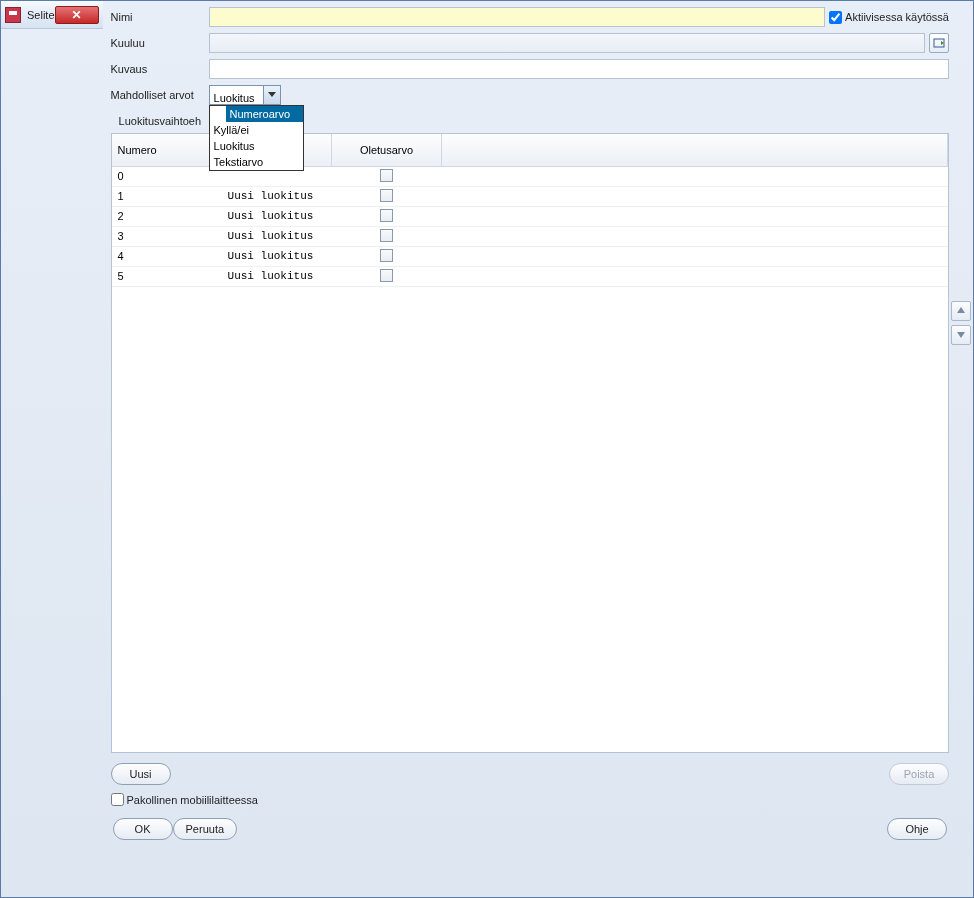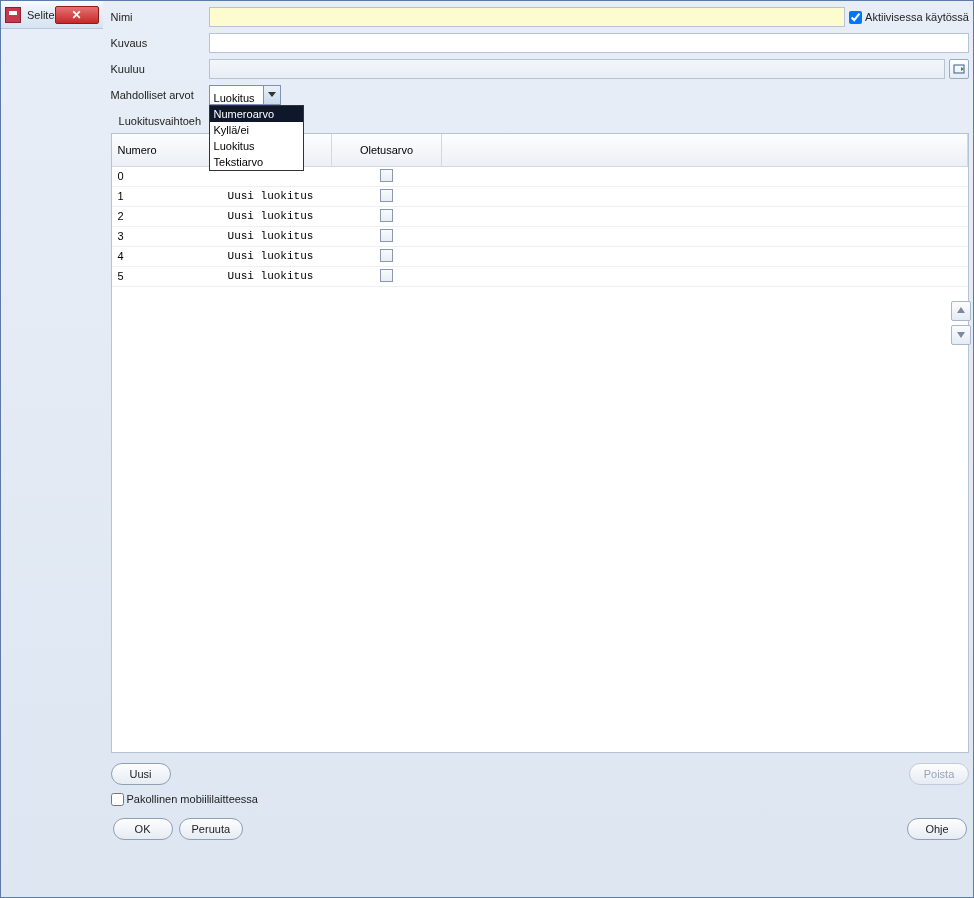--- a/index.html
+++ b/index.html
@@ -49,36 +49,36 @@
     background: linear-gradient(to bottom, #e57373, #c62828);
     border: 1px solid #8a1c1c;
     border-radius: 2px;
     color: #fff;
     display:flex;align-items:center;justify-content:center;
     font-weight:bold;
     font-size:12px;
   }
   .content {
     flex:1;
-    padding: 6px 4px 8px 8px;
+    padding: 6px 24px 8px 8px;
     display:flex;
     flex-direction:column;
     gap:6px;
   }
   .row { display:flex; align-items:center; gap:4px; }
   .label { width: 94px; color:#222; }
   .input-text {
     flex:1;
     height:20px;
     border:1px solid #b5c3d3;
     background:#fff;
     padding:2px 4px;
   }
   .input-text.yellow { background:#fdfccf; }
-  .check-label { display:flex;gap:3px;color:#222; }
+  .check-label { display:flex;align-items:center;gap:3px;color:#222; }
   input[type=checkbox]{ margin:0; }
   .kuuluu-field {
     flex:1;
     height:20px;
     border:1px solid #b5c3d3;
     background:linear-gradient(to bottom,#f3f6fa,#e8eef6);
   }
   .small-btn {
     width:20px;height:20px;
     border:1px solid #99aabf;
@@ -105,21 +105,21 @@
     top:19px;left:-1px;
     width:95px;
     border:1px solid #333;
     background:#fff;
     z-index:10;
   }
   .dropdown-item {
     padding:2px 4px;
   }
   .dropdown-item.sel {
-    background:#0f172a;color:#fff;
+    background:#0369a1;color:#fff;margin-left:16px;
   }
   .section-label { padding:4px 0 0 8px;color:#222; }
   .table-wrap {
     border:1px solid #b5c3d3;
     background:#fff;
     height:620px;
     position:relative;
     overflow:hidden;
   }
   table { width:100%; border-collapse:collapse; }
@@ -194,33 +194,33 @@
     <div class="row">
       <div class="label">Nimi</div>
       <input class="input-text yellow" style="">
       <label class="check-label">
         <input type="checkbox" checked="" style="">
         <span>Aktiivisessa käytössä</span>
       </label>
     </div>
 
     <div class="row">
-      <div class="label">Kuvaus</div>
-      <input class="input-text" style="">
-    </div>
-
-    <div class="row">
       <div class="label">Kuuluu</div>
       <div class="kuuluu-field"></div>
       <div class="small-btn">
         <svg width="12" height="12" viewBox="0 0 12 12">
           <rect x="1" y="2" width="10" height="8" fill="none" stroke="#3a5a8a" stroke-width="1"></rect>
           <path d="M8 4 L11 6 L8 8" fill="#3a8a3a"></path>
         </svg>
       </div>
+    </div>
+
+    <div class="row">
+      <div class="label">Kuvaus</div>
+      <input class="input-text" style="">
     </div>
 
     <div class="row" style="position:relative;">
       <div class="label">Mahdolliset arvot</div>
       <div class="combo">
         <div class="combo-text">Luokitus</div>
         <div class="combo-btn">
           <svg width="8" height="6">
               <path d="M0 0 L8 0 L4 5 Z" fill="#333"></path>
             </svg>
@@ -305,21 +305,21 @@
       <div class="btn">Uusi</div>
       <div class="btn disabled">Poista</div>
     </div>
 
     <label class="check-label" style="padding:2px 0;">
       <input type="checkbox" style="">
       <span>Pakollinen mobiililaitteessa</span>
     </label>
 
     <div class="bottom-bar">
-      <div style="display:flex;gap:6px;">
+      <div style="display:flex;">
         <div class="btn">OK</div>
         <div class="btn">Peruuta</div>
       </div>
       <div class="btn">Ohje</div>
     </div>
 
   </div>
 </div>
 
 </body></html>

